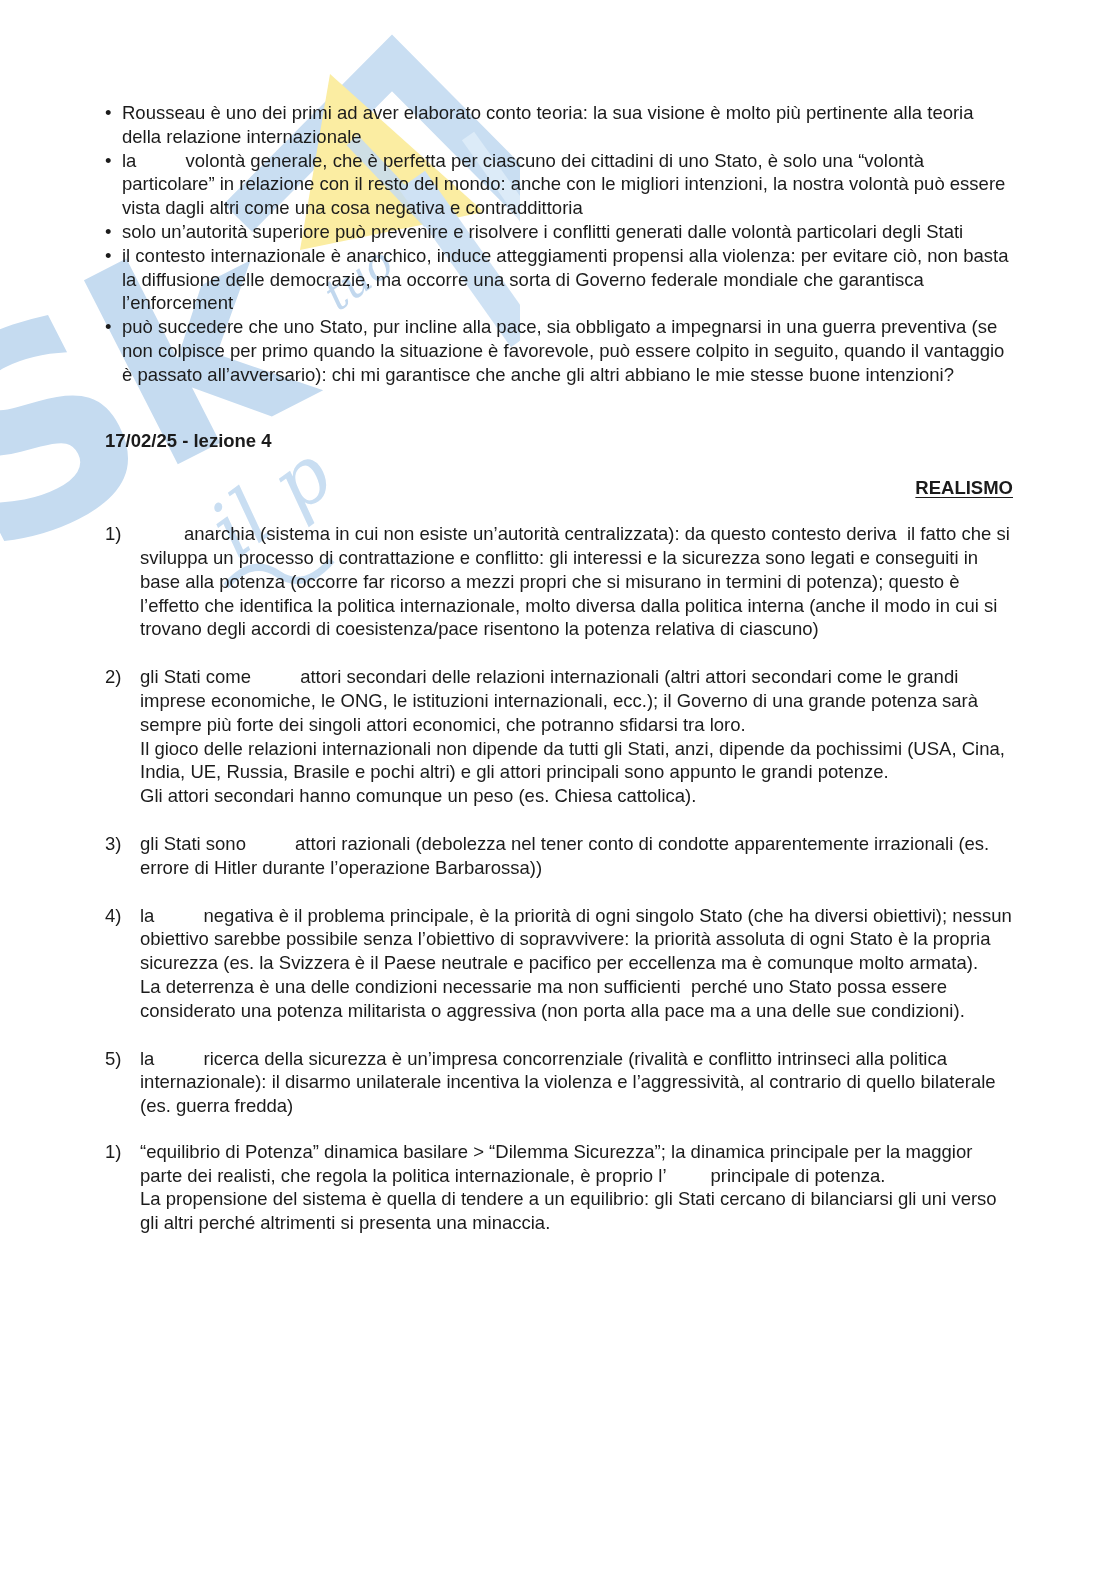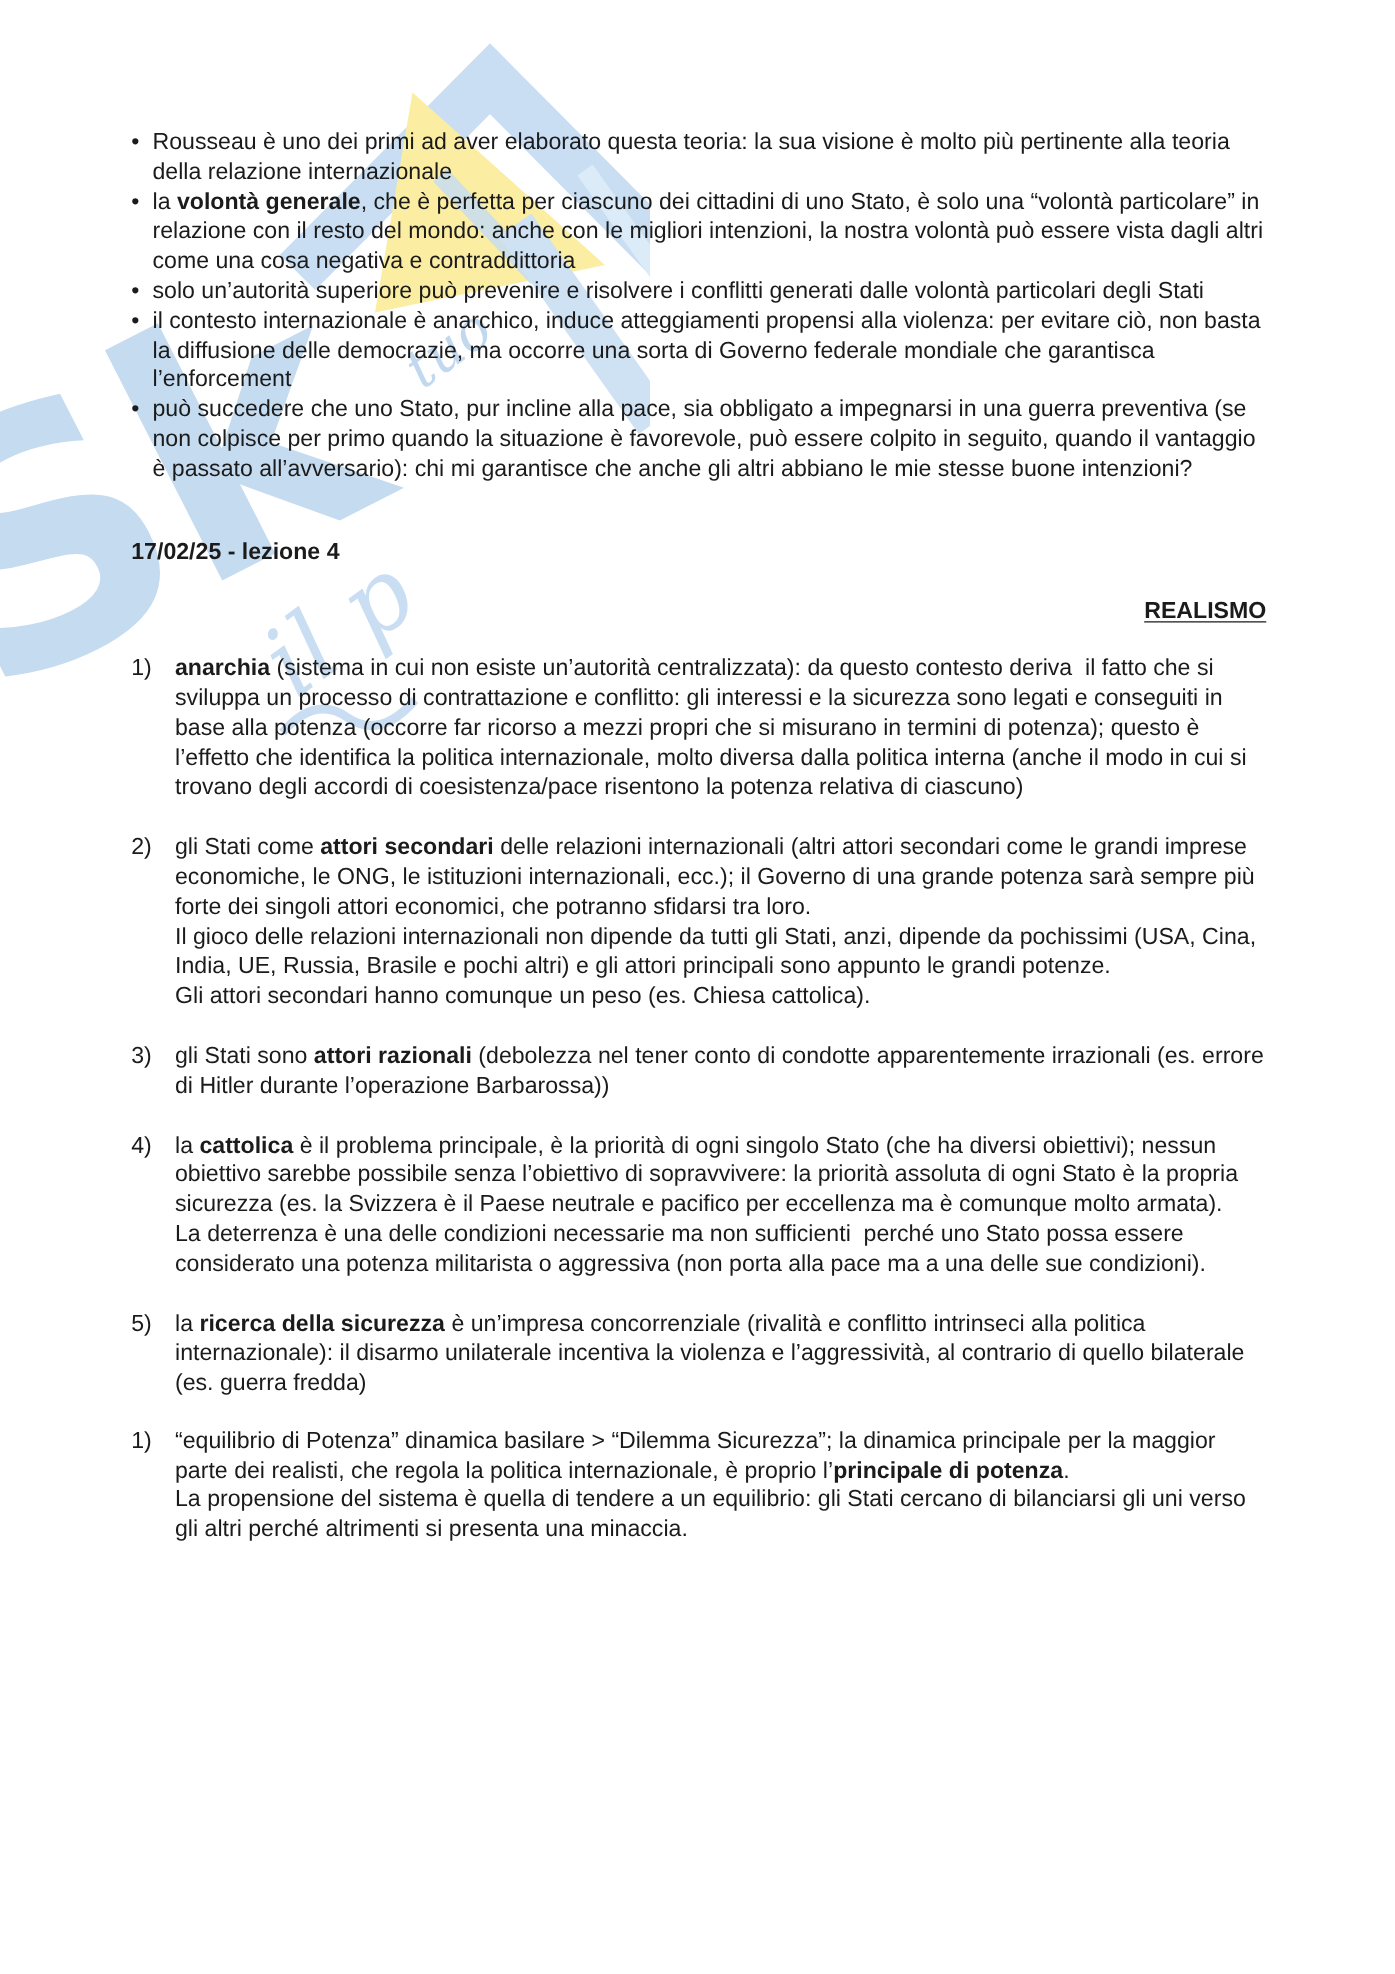--- a/index.html
+++ b/index.html
@@ -13,21 +13,21 @@
   }
   .wm{position:absolute;left:0;top:0;z-index:0;}
   .content{
     position:absolute;left:105px;top:101px;width:908px;z-index:1;
     font-size:18.5px;line-height:23.8px;
   }
   .li{display:flex;align-items:flex-start;}
   .li .marker{flex:0 0 17px;}
   .num .li .marker{flex:0 0 35px;}
   .li-text{flex:1;white-space:pre-wrap;}
-  .b{font-weight:bold;}
+  .b{font-weight:normal;margin-left:44px;}
   .u{text-decoration:underline;text-underline-offset:3px;}
   .h-date{font-weight:bold;margin-top:42px;}
   .h-title{margin-top:24px;font-weight:bold;text-align:right;}
   .h-assunti{margin-top:24px;}
   .num .li + .li{margin-top:24px;}
   .num{margin-top:22px;}
   .intro-asserzioni{margin-top:24px;}
   .asserzioni{margin-top:22px;}
 </style>
 </head>
@@ -55,21 +55,21 @@
       <text transform="translate(338 312) rotate(-36)" font-family="DejaVu Serif, serif" font-style="italic" font-size="44" fill="#c2d8ee">tuo</text>
       <path d="M226 586 q 26 -30 52 -12 t 54 -14" stroke="#c9def2" stroke-width="7" fill="none"></path>
     </g>
   </svg>
 
   <div class="content">
 
     <div class="bullets">
         <div class="li">
           <span class="marker">•</span>
-          <div class="li-text"><span>Rousseau è uno dei primi ad aver elaborato questa teoria: la sua visione è molto più pertinente alla teoria della relazione internazionale</span></div>
+          <div class="li-text"><span>Rousseau è uno dei primi ad aver elaborato conto teoria: la sua visione è molto più pertinente alla teoria della relazione internazionale</span></div>
         </div>
         <div class="li">
           <span class="marker">•</span>
           <div class="li-text"><span>la </span><span class="b">volontà generale</span><span>, che è perfetta per ciascuno dei cittadini di uno Stato, è solo una “volontà particolare” in relazione con il resto del mondo: anche con le migliori intenzioni, la nostra volontà può essere vista dagli altri come una cosa negativa e contraddittoria</span></div>
         </div>
         <div class="li">
           <span class="marker">•</span>
           <div class="li-text"><span>solo un’autorità superiore può prevenire e risolvere i conflitti generati dalle volontà particolari degli Stati</span></div>
         </div>
         <div class="li">
@@ -97,21 +97,21 @@
           <div class="li-text"><span>gli Stati come </span><span class="b">attori secondari</span><span> delle relazioni internazionali (altri attori secondari come le grandi imprese economiche, le ONG, le istituzioni internazionali, ecc.); il Governo di una grande potenza sarà sempre più forte dei singoli attori economici, che potranno sfidarsi tra loro.
 Il gioco delle relazioni internazionali non dipende da tutti gli Stati, anzi, dipende da pochissimi (USA, Cina, India, UE, Russia, Brasile e pochi altri) e gli attori principali sono appunto le grandi potenze.
 Gli attori secondari hanno comunque un peso (es. Chiesa cattolica).</span></div>
         </div>
         <div class="li">
           <span class="marker">3)</span>
           <div class="li-text"><span>gli Stati sono </span><span class="b">attori razionali</span><span> (debolezza nel tener conto di condotte apparentemente irrazionali (es. errore di Hitler durante l’operazione Barbarossa))</span></div>
         </div>
         <div class="li">
           <span class="marker">4)</span>
-          <div class="li-text"><span>la </span><span class="b">cattolica</span><span> è il problema principale, è la priorità di ogni singolo Stato (che ha diversi obiettivi); nessun obiettivo sarebbe possibile senza l’obiettivo di sopravvivere: la priorità assoluta di ogni Stato è la propria sicurezza (es. la Svizzera è il Paese neutrale e pacifico per eccellenza ma è comunque molto armata).
+          <div class="li-text"><span>la </span><span class="b">negativa</span><span> è il problema principale, è la priorità di ogni singolo Stato (che ha diversi obiettivi); nessun obiettivo sarebbe possibile senza l’obiettivo di sopravvivere: la priorità assoluta di ogni Stato è la propria sicurezza (es. la Svizzera è il Paese neutrale e pacifico per eccellenza ma è comunque molto armata).
 La deterrenza è una delle condizioni necessarie ma non sufficienti  perché uno Stato possa essere considerato una potenza militarista o aggressiva (non porta alla pace ma a una delle sue condizioni).</span></div>
         </div>
         <div class="li">
           <span class="marker">5)</span>
           <div class="li-text"><span>la </span><span class="b">ricerca della sicurezza</span><span> è un’impresa concorrenziale (rivalità e conflitto intrinseci alla politica internazionale): il disarmo unilaterale incentiva la violenza e l’aggressività, al contrario di quello bilaterale (es. guerra fredda)</span></div>
         </div>
       </div>
 
 
     <div class="num asserzioni">

